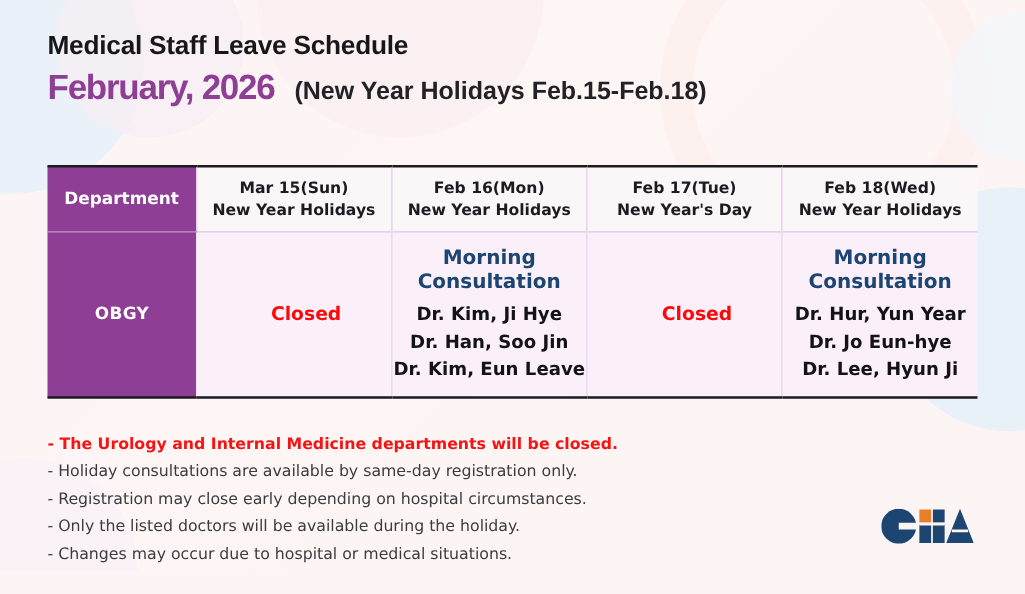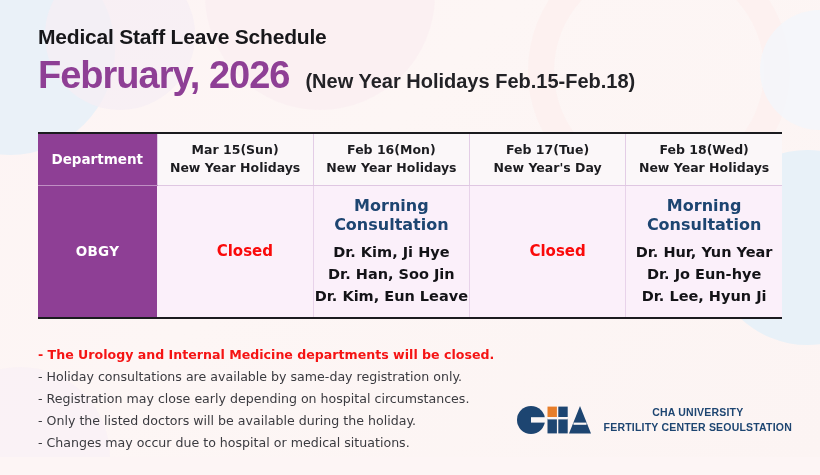--- a/index.html
+++ b/index.html
@@ -84,21 +84,21 @@
     letter-spacing: -0.2px;
     line-height: 1;
   }
   .title-row {
     display: flex;
     align-items: baseline;
     margin-top: 9px;
   }
   .title-big {
     font-family: "Liberation Sans", sans-serif;
-    font-size: 38px;
+    font-size: 28px;
     font-weight: bold;
     color: #8e3f95;
     letter-spacing: -1px;
     line-height: 1;
   }
   .title-note {
     font-family: "Liberation Sans", sans-serif;
     font-size: 20px;
     font-weight: bold;
     color: #222226;
@@ -313,19 +313,15 @@
 
       <rect x="30.5" y="0.6" width="9.4" height="10.4" fill="#E87E2A"></rect>
       <rect x="41.3" y="0.6" width="9.4" height="10.4" fill="#1D4571"></rect>
       <rect x="30.5" y="12.6" width="9.4" height="14.8" fill="#1D4571"></rect>
       <rect x="41.3" y="12.6" width="9.4" height="14.8" fill="#1D4571"></rect>
       <rect x="30.5" y="11.2" width="20.2" height="2.2" fill="#FBF6F5"></rect>
 
       <polygon points="63,0 74,27.4 52,27.4" fill="#1D4571"></polygon>
       <rect x="56.5" y="16.6" width="13" height="2.2" fill="#FBF6F5"></rect>
     </svg>
-    <div class="logo-text">
-      <div>CHA UNIVERSITY</div>
-      <div>FERTILITY CENTER SEOULSTATION</div>
-    </div>
   </div>
 
 </div>
 
 </body></html>

